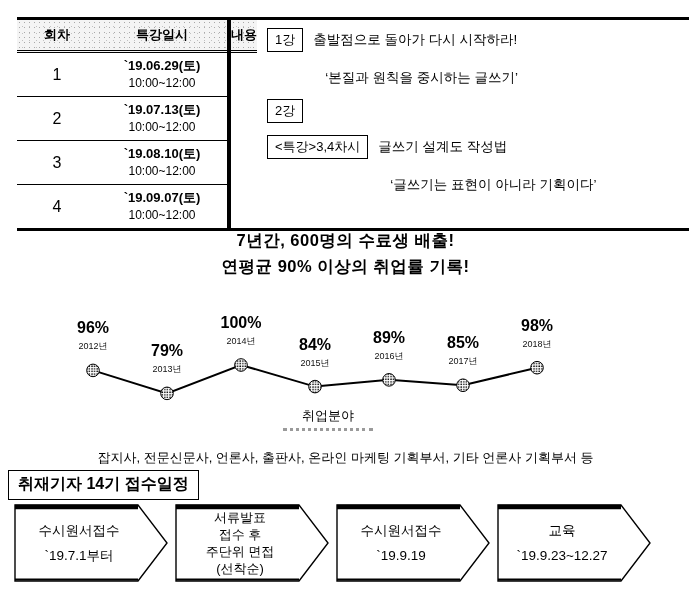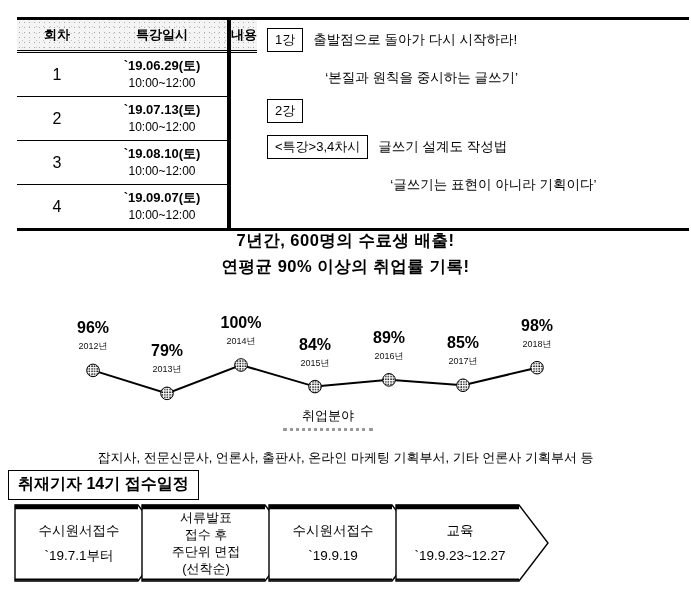--- a/index.html
+++ b/index.html
@@ -43,21 +43,21 @@
 
   
   .emp-label{position:absolute;top:407px;left:283px;width:90px;text-align:center;
              font-size:13px;padding-bottom:3px;border-bottom:3px dotted #9a9a9a;}
   .fields{position:absolute;top:441px;left:0;width:100%;text-align:center;font-size:13px;margin-top:8px;}
 
   
   .sched-title{position:absolute;top:470px;left:8px;border:1px solid #000;
                padding:3px 9px 4px 9px;font-size:16px;font-weight:bold;}
   .flow{position:absolute;top:503px;left:14px;display:flex;}
-  .step{position:relative;width:126px;height:80px;margin-right:1px;}
+  .step{position:relative;width:160px;height:80px;margin-right:1px;}
   .step svg{position:absolute;left:0;top:0;}
   .lines{position:absolute;left:0;top:0;width:130px;height:80px;display:flex;
          flex-direction:column;align-items:center;justify-content:center;font-size:13.5px;}
   .lines div{line-height:25px;white-space:nowrap;}
   .lines.tight div{line-height:17px;font-size:13px;}
 </style>
 </head>
 <body>
 
 <div class="page">

